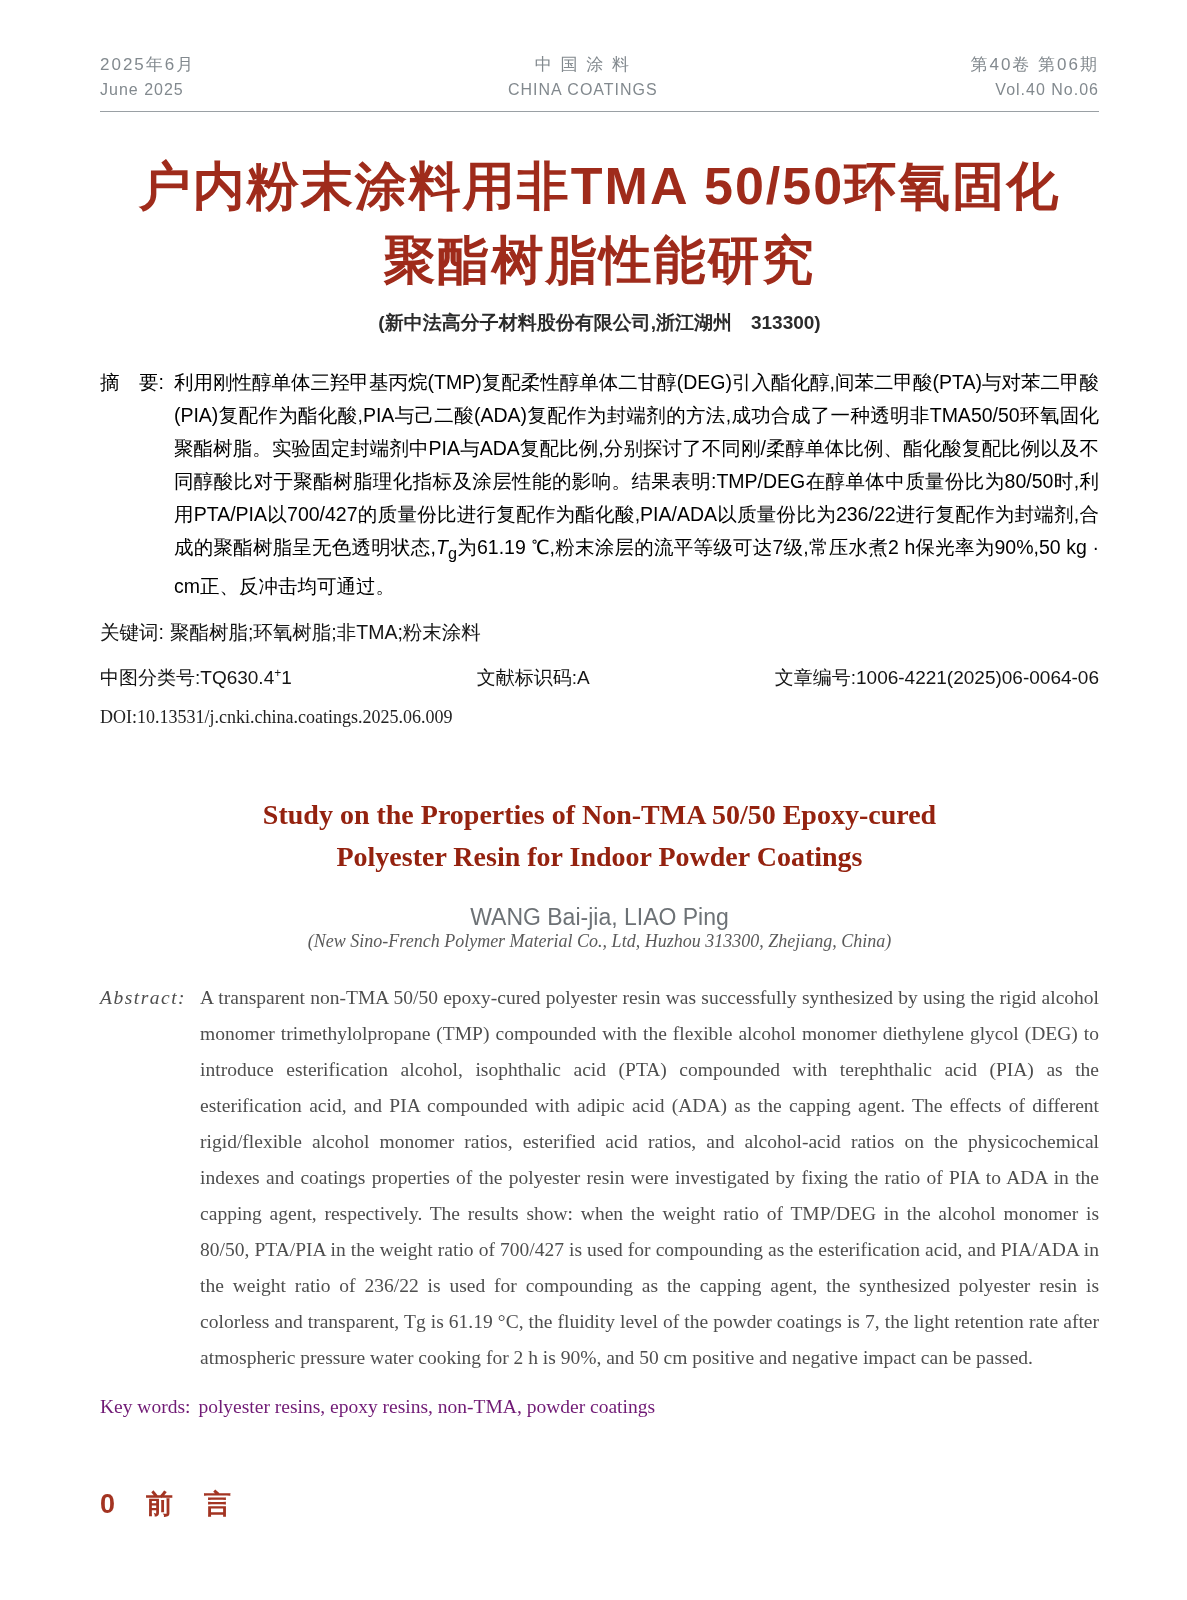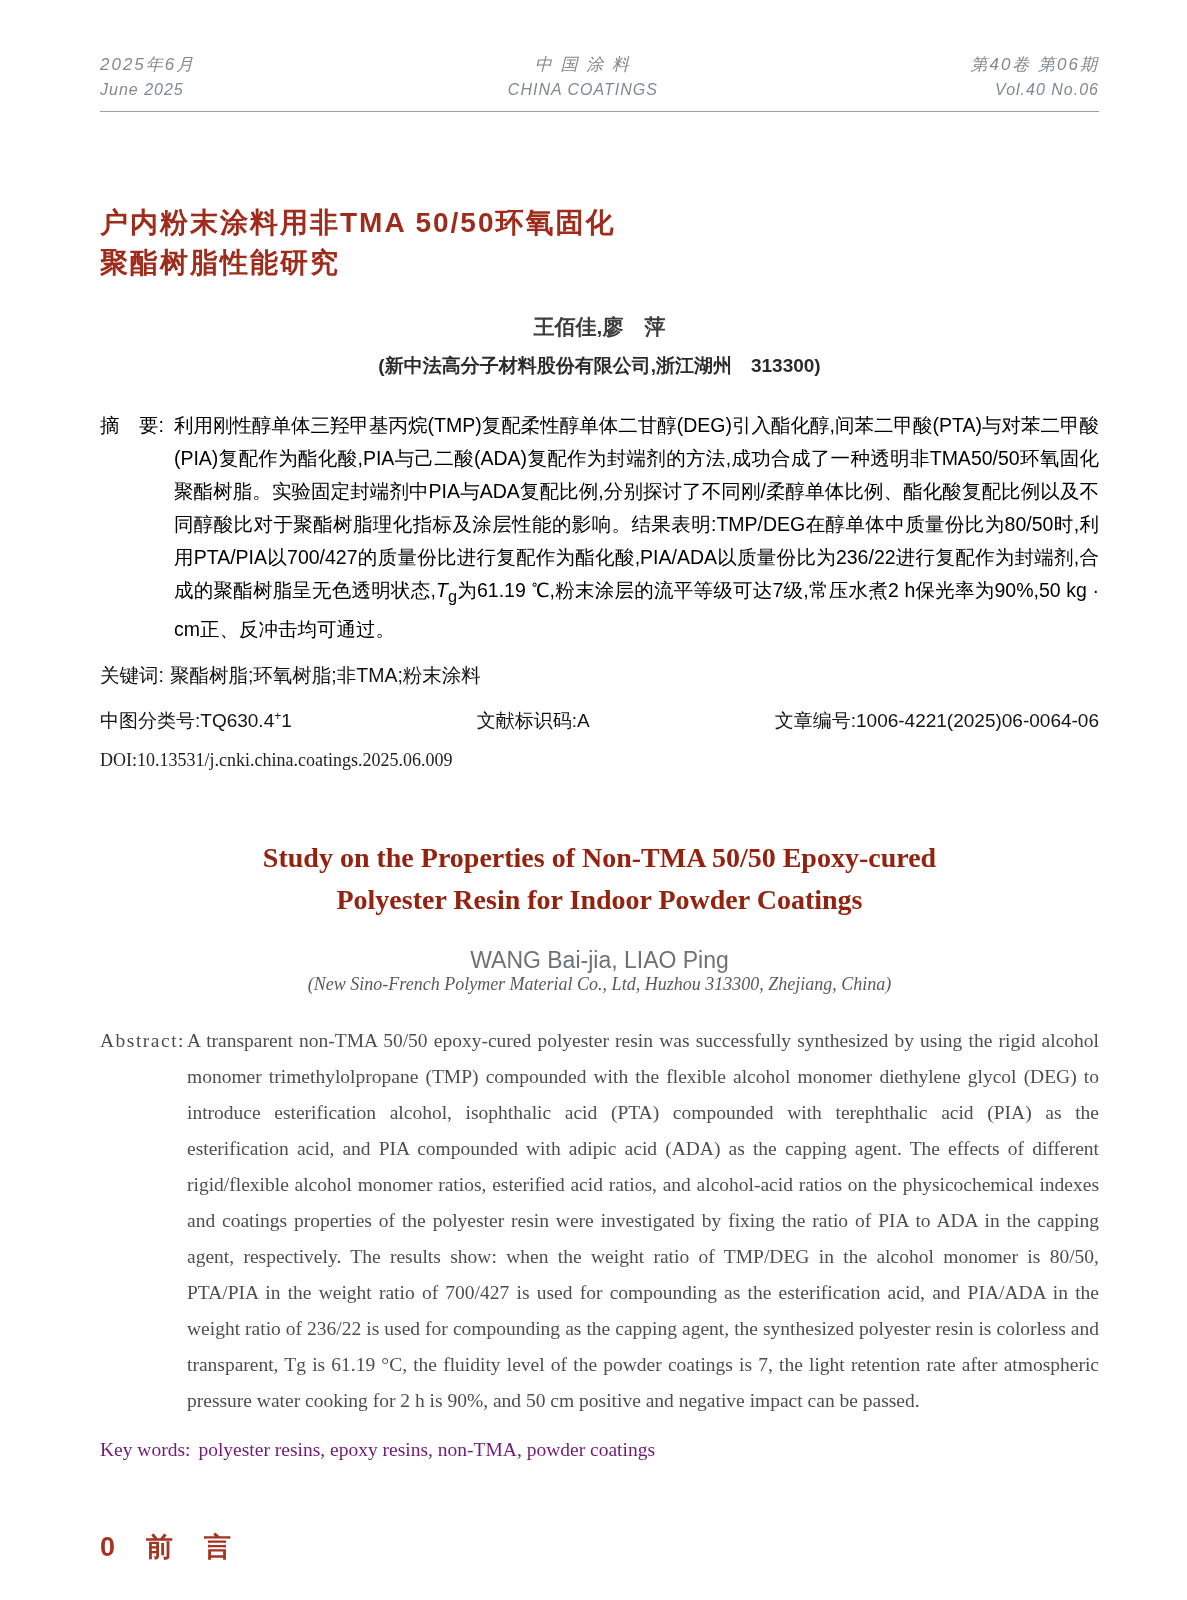--- a/index.html
+++ b/index.html
@@ -6,30 +6,30 @@
   html, body { background: #ffffff; }
   body { font-family: "Liberation Sans", sans-serif; color: #1a1a1a; }
   .page {
     width: 1187px; min-height: 1600px; margin: 0 auto; background: #fff;
     padding: 52px 88px 40px 100px; position: relative;
   }
   .serif { font-family: "Liberation Serif", serif; }
 
   
   .jheader { display: flex; justify-content: space-between; align-items: flex-end;
-    color: #82898e; padding-bottom: 8px; border-bottom: 1px solid #9aa0a4; font-style: italic; }
+    color: #82898e; padding-bottom: 8px; border-bottom: 1px solid #9aa0a4; }
   .jheader .col { line-height: 1.55; }
   .jheader .cn { font-size: 17px; letter-spacing: 2px; }
   .jheader .en { font-size: 16px; letter-spacing: 1px; }
   .jh-center { text-align: center; }
   .jh-right { text-align: right; }
 
   
-  .title-cn { margin-top: 91px; text-align: left; color: #9f2b1b;
-    font-size: 28px; font-weight: 900; line-height: 1.42; letter-spacing: 2px; }
+  .title-cn { margin-top: 38px; text-align: center; color: #9f2b1b;
+    font-size: 52px; font-weight: 900; line-height: 1.42; letter-spacing: 2px; }
   .authors-cn { margin-top: 30px; text-align: center; font-size: 21px; color: #3d3d3d; font-weight: 700; }
   .affil-cn { margin-top: 12px; text-align: center; font-size: 19px; color: #2b2b2b; font-weight: 700; }
 
   
   .hang { display: flex; align-items: flex-start; }
   .hang .hlabel { white-space: nowrap; flex: 0 0 auto; }
   .hang .hbody { flex: 1 1 auto; }
   .abstract-cn { margin-top: 30px; font-size: 19.5px; line-height: 33px; color: #000000; }
   .abstract-cn .hlabel { letter-spacing: 0; margin-right: 10px; }
   .abstract-cn .hbody { text-align: justify; }
@@ -42,21 +42,21 @@
   .doi-line { margin-top: 16px; font-size: 18px; color: #222; }
 
   
   .title-en { margin-top: 66px; text-align: center; color: #94220f;
     font-size: 28px; font-weight: 700; line-height: 1.5; }
   .authors-en { margin-top: 26px; text-align: center; font-size: 23px; color: #6d7276; }
   .affil-en { margin-top: 0; text-align: center; font-size: 18px; font-style: italic; color: #5a5a5a; }
 
   
   .abstract-en { margin-top: 28px; font-size: 19.5px; line-height: 36px; color: #4e4e4e; }
-  .abstract-en .hlabel { letter-spacing: 1.5px; margin-right: 2px; }
+  .abstract-en .hlabel { letter-spacing: 1.5px; margin-right: 14px; font-style: italic; }
   .abstract-en .hbody { text-align: justify; }
   .keywords-en { margin-top: 14px; font-size: 19.5px; line-height: 34px; color: #701a75; }
   .keywords-en .hlabel { margin-right: 8px; }
 
   
   .section-heading { margin-top: 62px; color: #a33422; font-size: 27px; font-weight: 700; letter-spacing: 2px; }
 </style>
 </head>
 <body>
 
@@ -75,21 +75,20 @@
       <div class="cn">第40卷 第06期</div>
       <div class="en">Vol.40  No.06</div>
     </div>
   </div>
 
   <h1 class="title-cn">
     <span>户内粉末涂料用非TMA 50/50环氧固化</span><br>
     <span>聚酯树脂性能研究</span>
   </h1>
 
-  <div class="authors-cn">王佰佳,廖　萍</div>
   <div class="affil-cn">(新中法高分子材料股份有限公司,浙江湖州　313300)</div>
 
   <div class="abstract-cn hang">
     <span class="hlabel">摘　要:</span>
     <span class="hbody"><span>利用刚性醇单体三羟甲基丙烷(TMP)复配柔性醇单体二甘醇(DEG)引入酯化醇,间苯二甲酸(PTA)与对苯二甲酸(PIA)复配作为酯化酸,PIA与己二酸(ADA)复配作为封端剂的方法,成功合成了一种透明非TMA50/50环氧固化聚酯树脂。实验固定封端剂中PIA与ADA复配比例,分别探讨了不同刚/柔醇单体比例、酯化酸复配比例以及不同醇酸比对于聚酯树脂理化指标及涂层性能的影响。结果表明:TMP/DEG在醇单体中质量份比为80/50时,利用PTA/PIA以700/427的质量份比进行复配作为酯化酸,PIA/ADA以质量份比为236/22进行复配作为封端剂,合成的聚酯树脂呈无色透明状态,</span><i>T</i><sub>g</sub><span>为61.19 ℃,粉末涂层的流平等级可达7级,常压水煮2 h保光率为90%,50 kg · cm正、反冲击均可通过。</span></span>
   </div>
 
   <div class="keywords-cn hang">
     <span class="hlabel">关键词:</span>
     <span class="hbody">聚酯树脂;环氧树脂;非TMA;粉末涂料</span>

